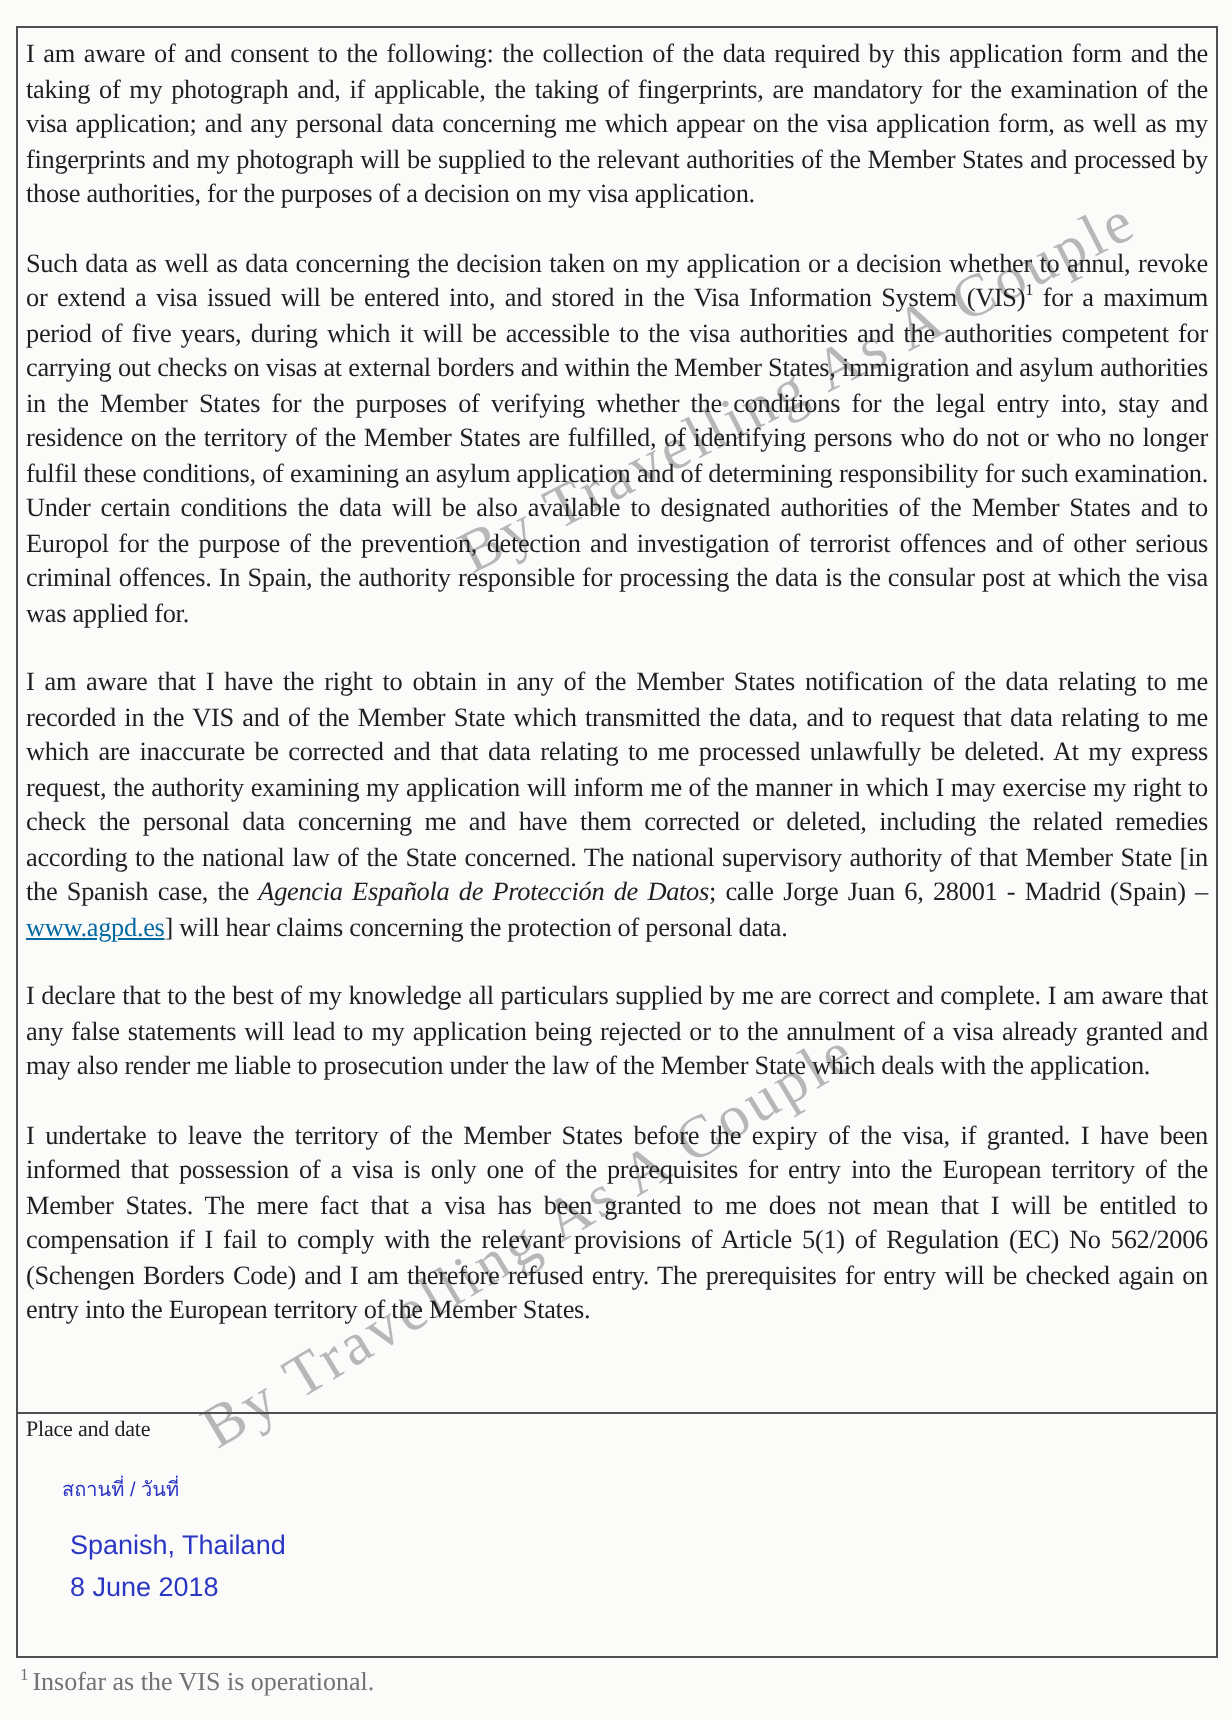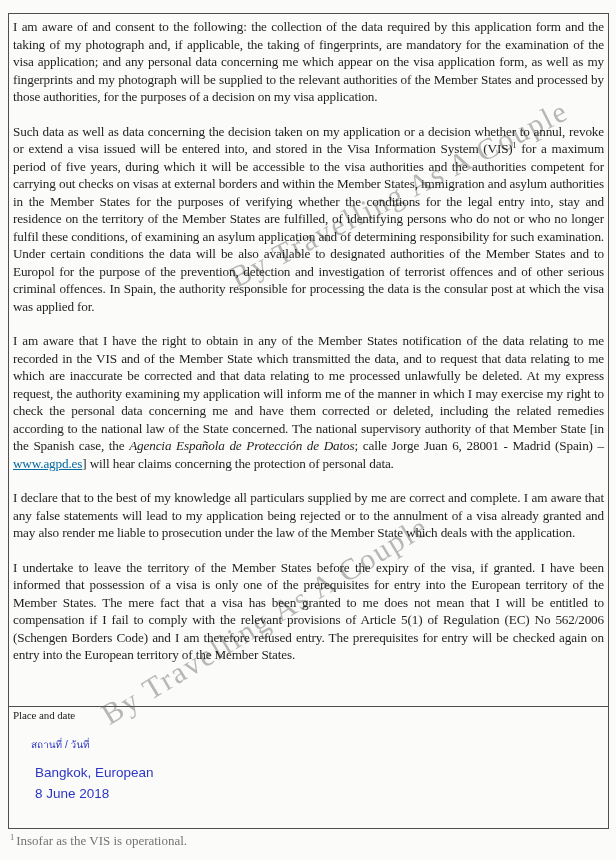--- a/index.html
+++ b/index.html
@@ -100,21 +100,21 @@
       <p class="para"><span>Such data as well as data concerning the decision taken on my application or a decision whether to annul, revoke or extend a visa issued will be entered into, and stored in the Visa Information System (VIS)</span><sup>1</sup><span> for a maximum period of five years, during which it will be accessible to the visa authorities and the authorities competent for carrying out checks on visas at external borders and within the Member States, immigration and asylum authorities in the Member States for the purposes of verifying whether the conditions for the legal entry into, stay and residence on the territory of the Member States are fulfilled, of identifying persons who do not or who no longer fulfil these conditions, of examining an asylum application and of determining responsibility for such examination. Under certain conditions the data will be also available to designated authorities of the Member States and to Europol for the purpose of the prevention, detection and investigation of terrorist offences and of other serious criminal offences. In Spain, the authority responsible for processing the data is the consular post at which the visa was applied for.</span></p>
       <p class="para"><span>I am aware that I have the right to obtain in any of the Member States notification of the data relating to me recorded in the VIS and of the Member State which transmitted the data, and to request that data relating to me which are inaccurate be corrected and that data relating to me processed unlawfully be deleted. At my express request, the authority examining my application will inform me of the manner in which I may exercise my right to check the personal data concerning me and have them corrected or deleted, including the related remedies according to the national law of the State concerned. The national supervisory authority of that Member State [in the Spanish case, the </span><em>Agencia Española de Protección de Datos</em><span>; calle Jorge Juan 6, 28001 - Madrid (Spain) – </span><a class="doc-link" href="#">www.agpd.es</a><span>] will hear claims concerning the protection of personal data.</span></p>
       <p class="para"><span>I declare that to the best of my knowledge all particulars supplied by me are correct and complete. I am aware that any false statements will lead to my application being rejected or to the annulment of a visa already granted and may also render me liable to prosecution under the law of the Member State which deals with the application.</span></p>
       <p class="para"><span>I undertake to leave the territory of the Member States before the expiry of the visa, if granted. I have been informed that possession of a visa is only one of the prerequisites for entry into the European territory of the Member States. The mere fact that a visa has been granted to me does not mean that I will be entitled to compensation if I fail to comply with the relevant provisions of Article 5(1) of Regulation (EC) No 562/2006 (Schengen Borders Code) and I am therefore refused entry. The prerequisites for entry will be checked again on entry into the European territory of the Member States.</span></p>
     </div>
 
   <div class="sig-table">
     <div class="sig-cell">
       <div class="cell-header">Place and date</div>
       <div class="fill-blue thai-label">สถานที่ / วันที่</div>
-      <div class="fill-blue place-value">Bangkok, European</div>
+      <div class="fill-blue place-value">Spanish, Thailand</div>
       <div class="fill-blue date-value">8 June 2018</div>
     </div>
   </div>
 </div>
 
 <div class="footnote">
   <sup>1</sup><span>Insofar as the VIS is operational.</span>
 </div>
 
 </body></html>

